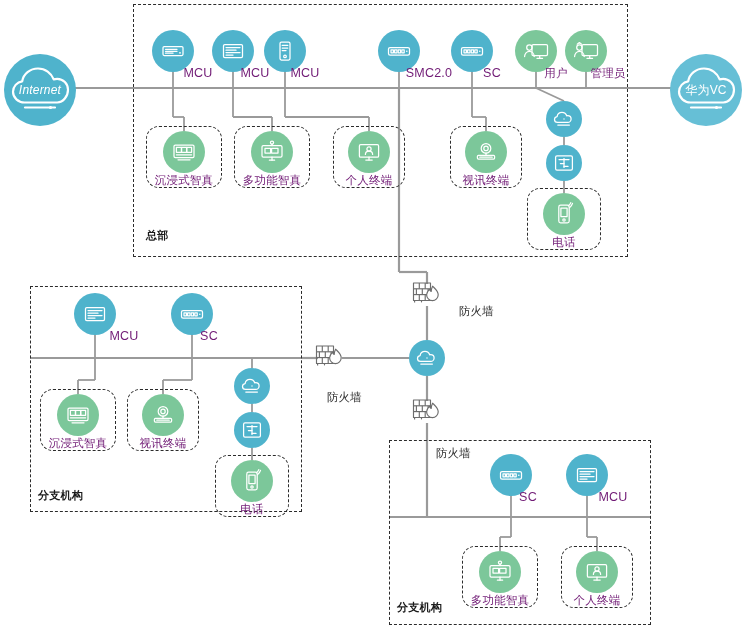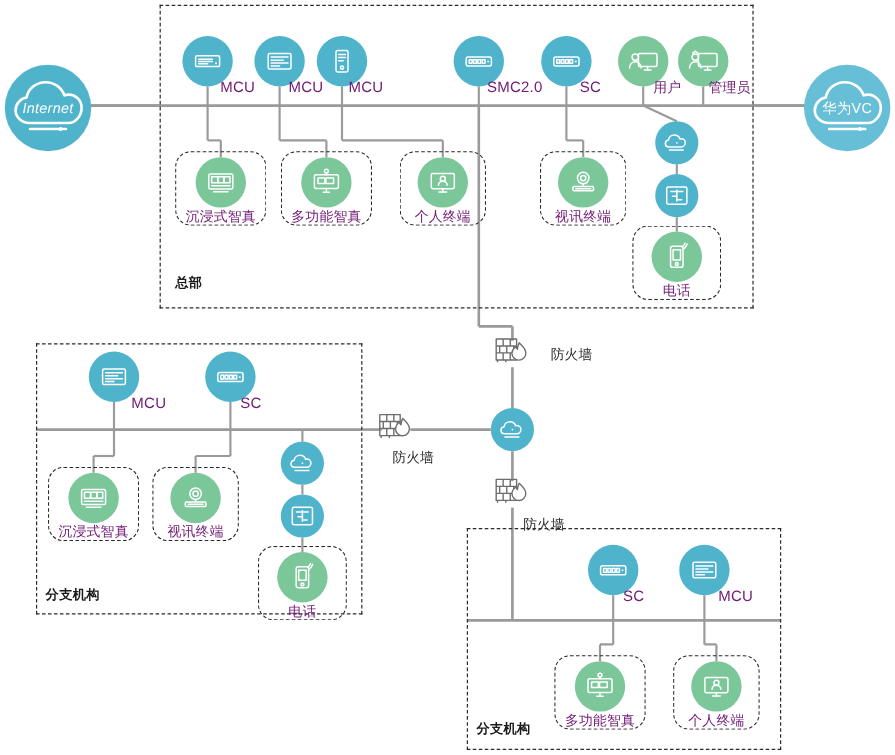--- a/index.html
+++ b/index.html
@@ -85,20 +85,21 @@
   
   .fw{
     position:absolute;
     transform:translate(-50%,-50%);
   }
   .fwlabel{
     position:absolute;
     font-size:11.5px;
     color:#2b2b2b;
     white-space:nowrap;
+    margin-top:16px;
   }
 </style>
 </head>
 <body>
 
 <div id="stage">
 
   <svg id="wires" viewBox="0 0 746 629" xmlns="http://www.w3.org/2000/svg">
       <line x1="74" y1="88" x2="672" y2="88" stroke="#9a9a9a" stroke-width="2.2"></line>
       <line x1="173" y1="72" x2="173" y2="88" stroke="#9a9a9a" stroke-width="1.8"></line>

